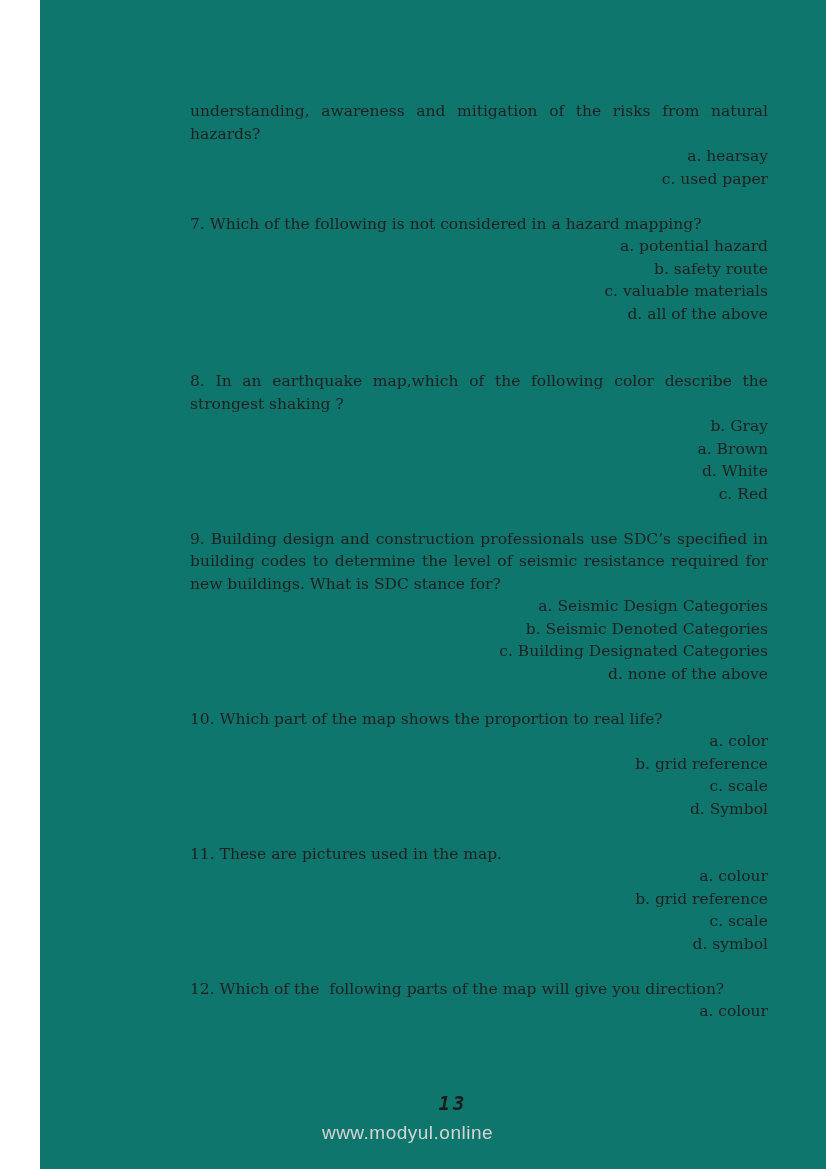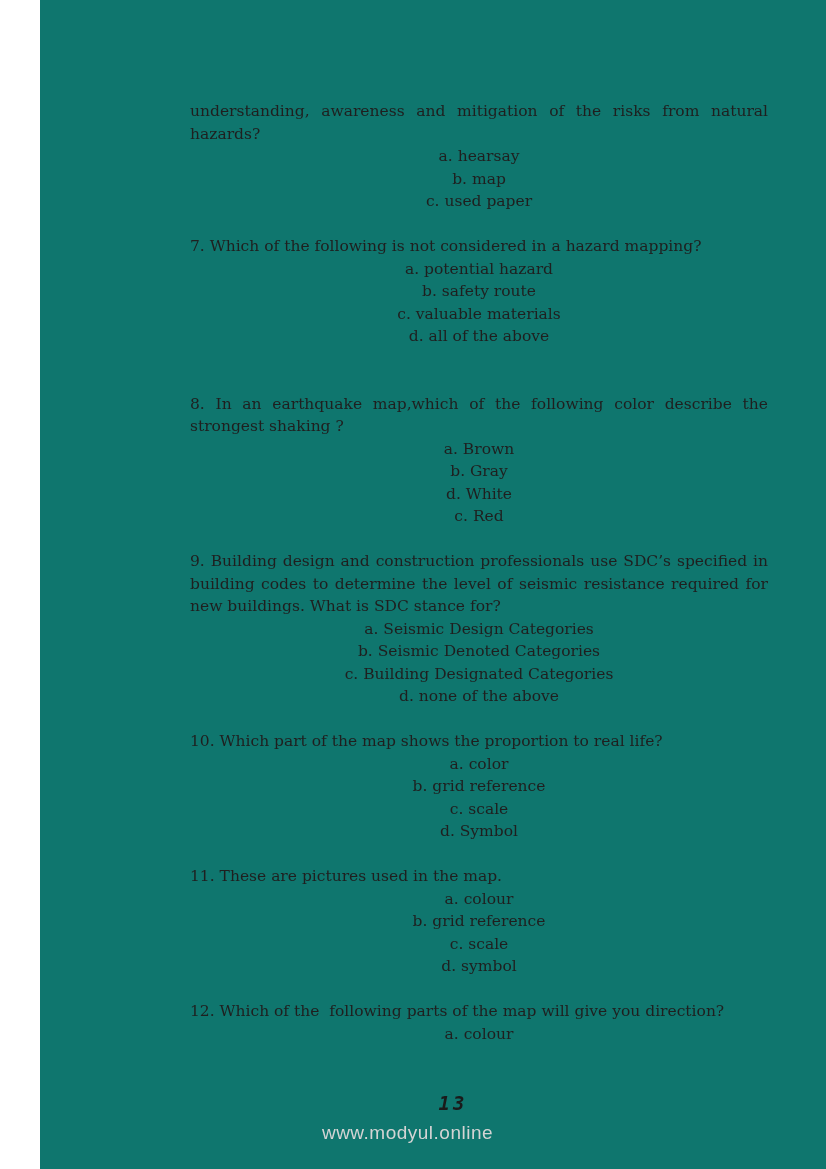--- a/index.html
+++ b/index.html
@@ -27,21 +27,21 @@
   }
   .qblock { margin: 0 0 22.5px 0; }
   .qblock.gap-large { margin-top: 45px; }
   .qtext {
     margin: 0;
     text-align: justify;
     white-space: pre-wrap;
   }
   .opt {
     margin: 0;
-    text-align: center;
+    text-align: right;
     white-space: pre-wrap;
   }
   .pagenum {
     position: absolute;
     top: 1092px;
     left: 0;
     width: 826px;
     text-align: center;
     font-family: "DejaVu Sans Mono", "Liberation Mono", monospace;
     font-style: italic;
@@ -64,36 +64,35 @@
 </style>
 </head>
 <body>
 
 <div class="page">
   <main class="content">
 
     <section class="qblock">
       <p class="qtext">understanding, awareness and mitigation of the risks from natural hazards?</p>
       <p class="opt">a. hearsay</p>
-      <p class="opt">b. map</p>
       <p class="opt">c. used paper</p>
     </section>
 
     <section class="qblock">
       <p class="qtext">7. Which of the following is not considered in a hazard mapping?</p>
       <p class="opt">a. potential hazard</p>
       <p class="opt">b. safety route</p>
       <p class="opt">c. valuable materials</p>
       <p class="opt">d. all of the above</p>
     </section>
 
     <section class="qblock gap-large">
       <p class="qtext">8. In an earthquake map,which of the following color describe the strongest shaking ?</p>
+      <p class="opt">b. Gray</p>
       <p class="opt">a. Brown</p>
-      <p class="opt">b. Gray</p>
       <p class="opt">d. White</p>
       <p class="opt">c. Red</p>
     </section>
 
     <section class="qblock">
       <p class="qtext">9. Building design and construction professionals use SDC’s specified in building codes to determine the level of seismic resistance required for new buildings. What is SDC stance for?</p>
       <p class="opt">a. Seismic Design Categories</p>
       <p class="opt">b. Seismic Denoted Categories</p>
       <p class="opt">c. Building Designated Categories</p>
       <p class="opt">d. none of the above</p>

